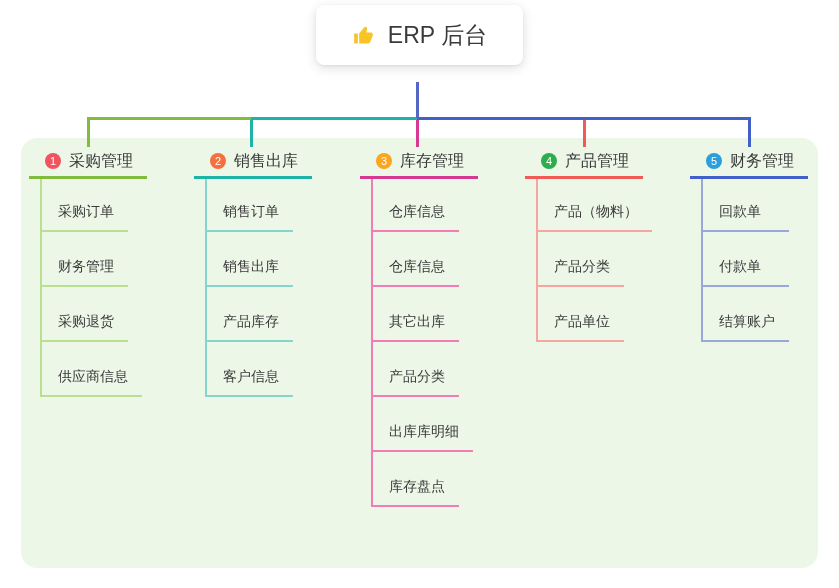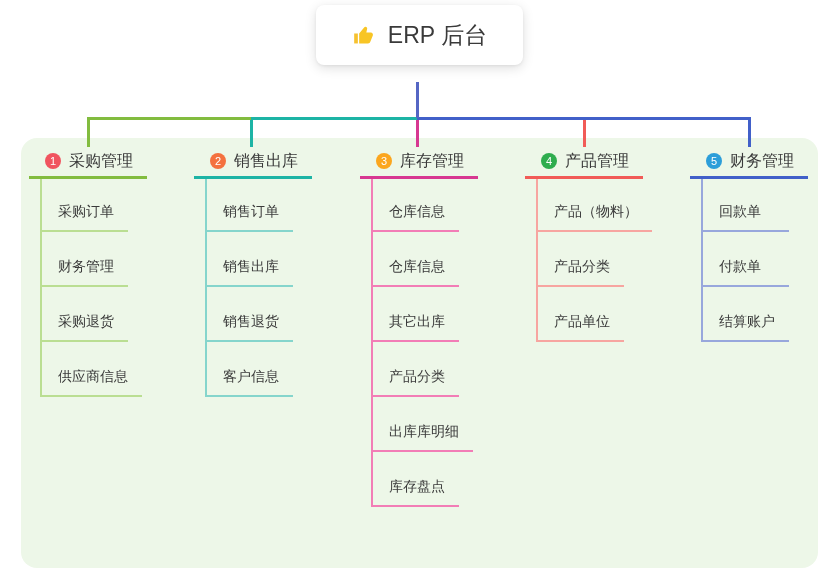--- a/index.html
+++ b/index.html
@@ -144,21 +144,21 @@
     </div>
     <div class="branch-underline"></div>
     <div class="children">
       <div class="child">
           <span class="child-label">销售订单</span>
         </div>
       <div class="child">
           <span class="child-label">销售出库</span>
         </div>
       <div class="child">
-          <span class="child-label">销售退货</span>
+          <span class="child-label">产品库存</span>
         </div>
       <div class="child">
           <span class="child-label">客户信息</span>
         </div>
     </div>
   </div>
 
   <div class="branch" style="left: 360px; --main: #d73891; --light: #f27db6; --badge: #fba61e;">
     <div class="branch-head">
       <span class="badge">3</span>

